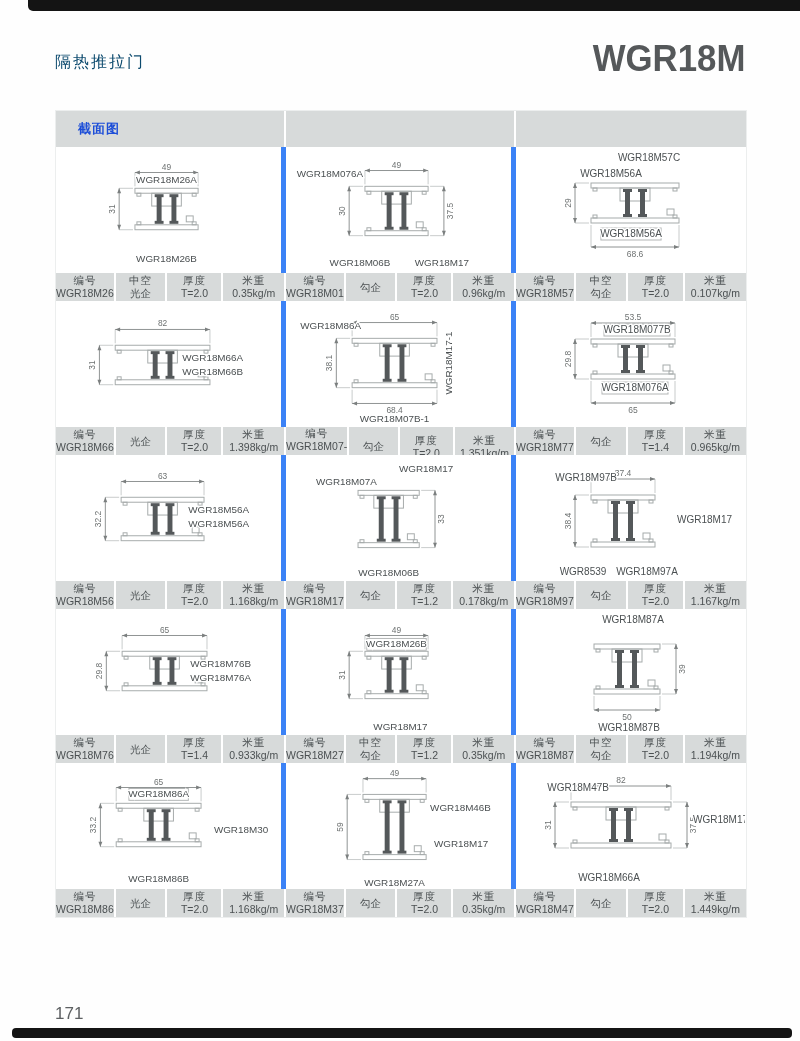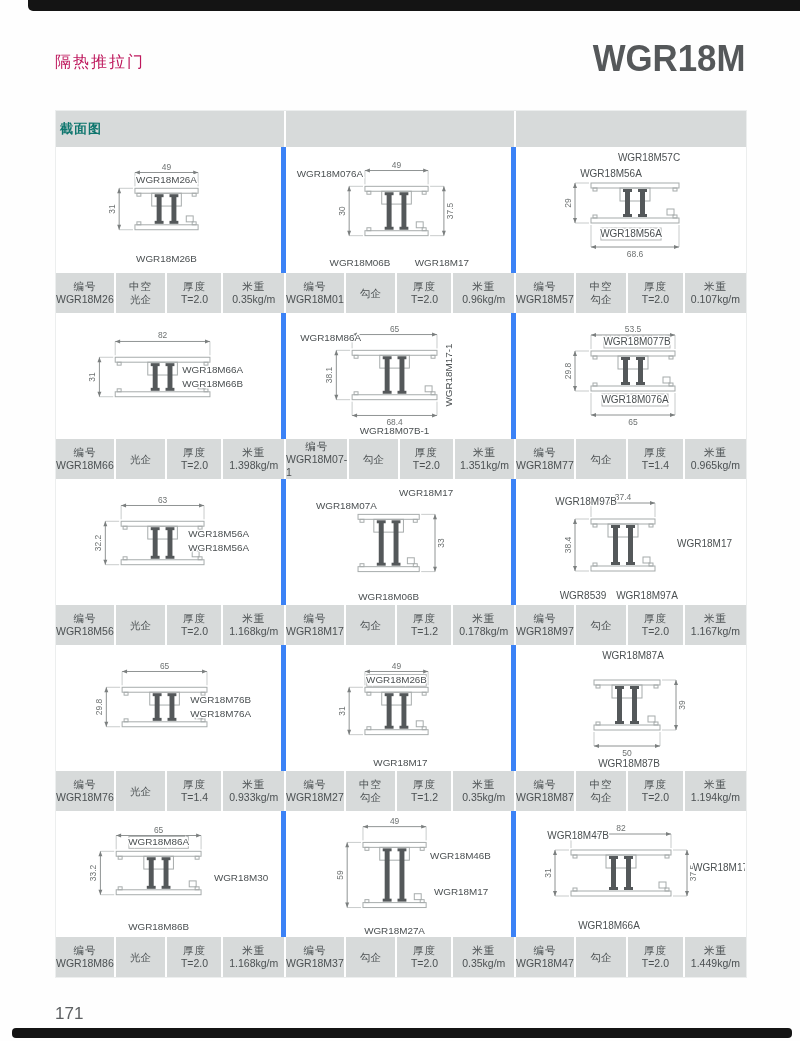--- a/index.html
+++ b/index.html
@@ -3,35 +3,35 @@
 <meta charset="utf-8">
 <style>
   html,body{margin:0;padding:0;background:#ffffff;}
   .sheet{position:relative;width:800px;height:1041px;background:#fefefe;overflow:hidden;
          font-family:"Liberation Sans","DejaVu Sans",sans-serif;}
   .topbar{position:absolute;left:28px;right:0;top:0;height:11px;background:#141414;
           border-radius:0 0 0 5px;}
   .botbar{position:absolute;left:12px;right:8px;bottom:3px;height:10px;background:#141414;
           border-radius:4px;}
   .doc-title{position:absolute;left:55px;top:52px;font-size:16px;letter-spacing:2px;
-             color:#be185d;}
+             color:#0c4a6e;}
   .model{position:absolute;right:55px;top:38px;font-size:37px;font-weight:bold;color:#55585a;
          transform:scaleX(.94);transform-origin:right center;letter-spacing:0;}
   .pageno{position:absolute;left:55px;top:1004px;font-size:17px;color:#5d6062;}
 
   .tbl{position:absolute;left:55px;top:110px;width:690px;display:grid;
        grid-template-columns:230px 230px 230px;border:1px solid #eceeee;box-sizing:content-box;}
   .hcell{height:36px;background:#d7dada;border-right:2px solid #fff;box-sizing:border-box;}
   .hcell.last{border-right:none;}
-  .hcell span{display:block;font-size:13px;color:#0f766e;line-height:36px;padding-left:4px;
+  .hcell span{display:block;font-size:13px;color:#1d4ed8;line-height:36px;padding-left:22px;
               letter-spacing:1px;font-weight:bold;}
   .dcell{height:126px;background:#ffffff;display:flex;align-items:center;justify-content:center;
          border-right:5px solid #3b82f6;box-sizing:border-box;}
   .dcell.last{border-right:none;}
-  .scell{height:40px;background:#ffffff;display:grid;grid-template-columns:1fr .92fr 1fr 1.12fr;
+  .scell{height:28px;background:#ffffff;display:grid;grid-template-columns:1fr .92fr 1fr 1.12fr;
          gap:2px;border-right:2px solid #fff;box-sizing:border-box;}
   .scell.last{border-right:none;}
   .sub{background:#d7dada;display:flex;flex-direction:column;align-items:center;
        justify-content:center;font-size:10.5px;line-height:13px;color:#4b5052;}
   .sub .sl{letter-spacing:1px;}
 
   
   .pstroke{fill:none;stroke:#a6abab;stroke-width:1;}
   .pbar{fill:#54585a;stroke:none;}
   .dln{stroke:#8e9292;stroke-width:1;}

